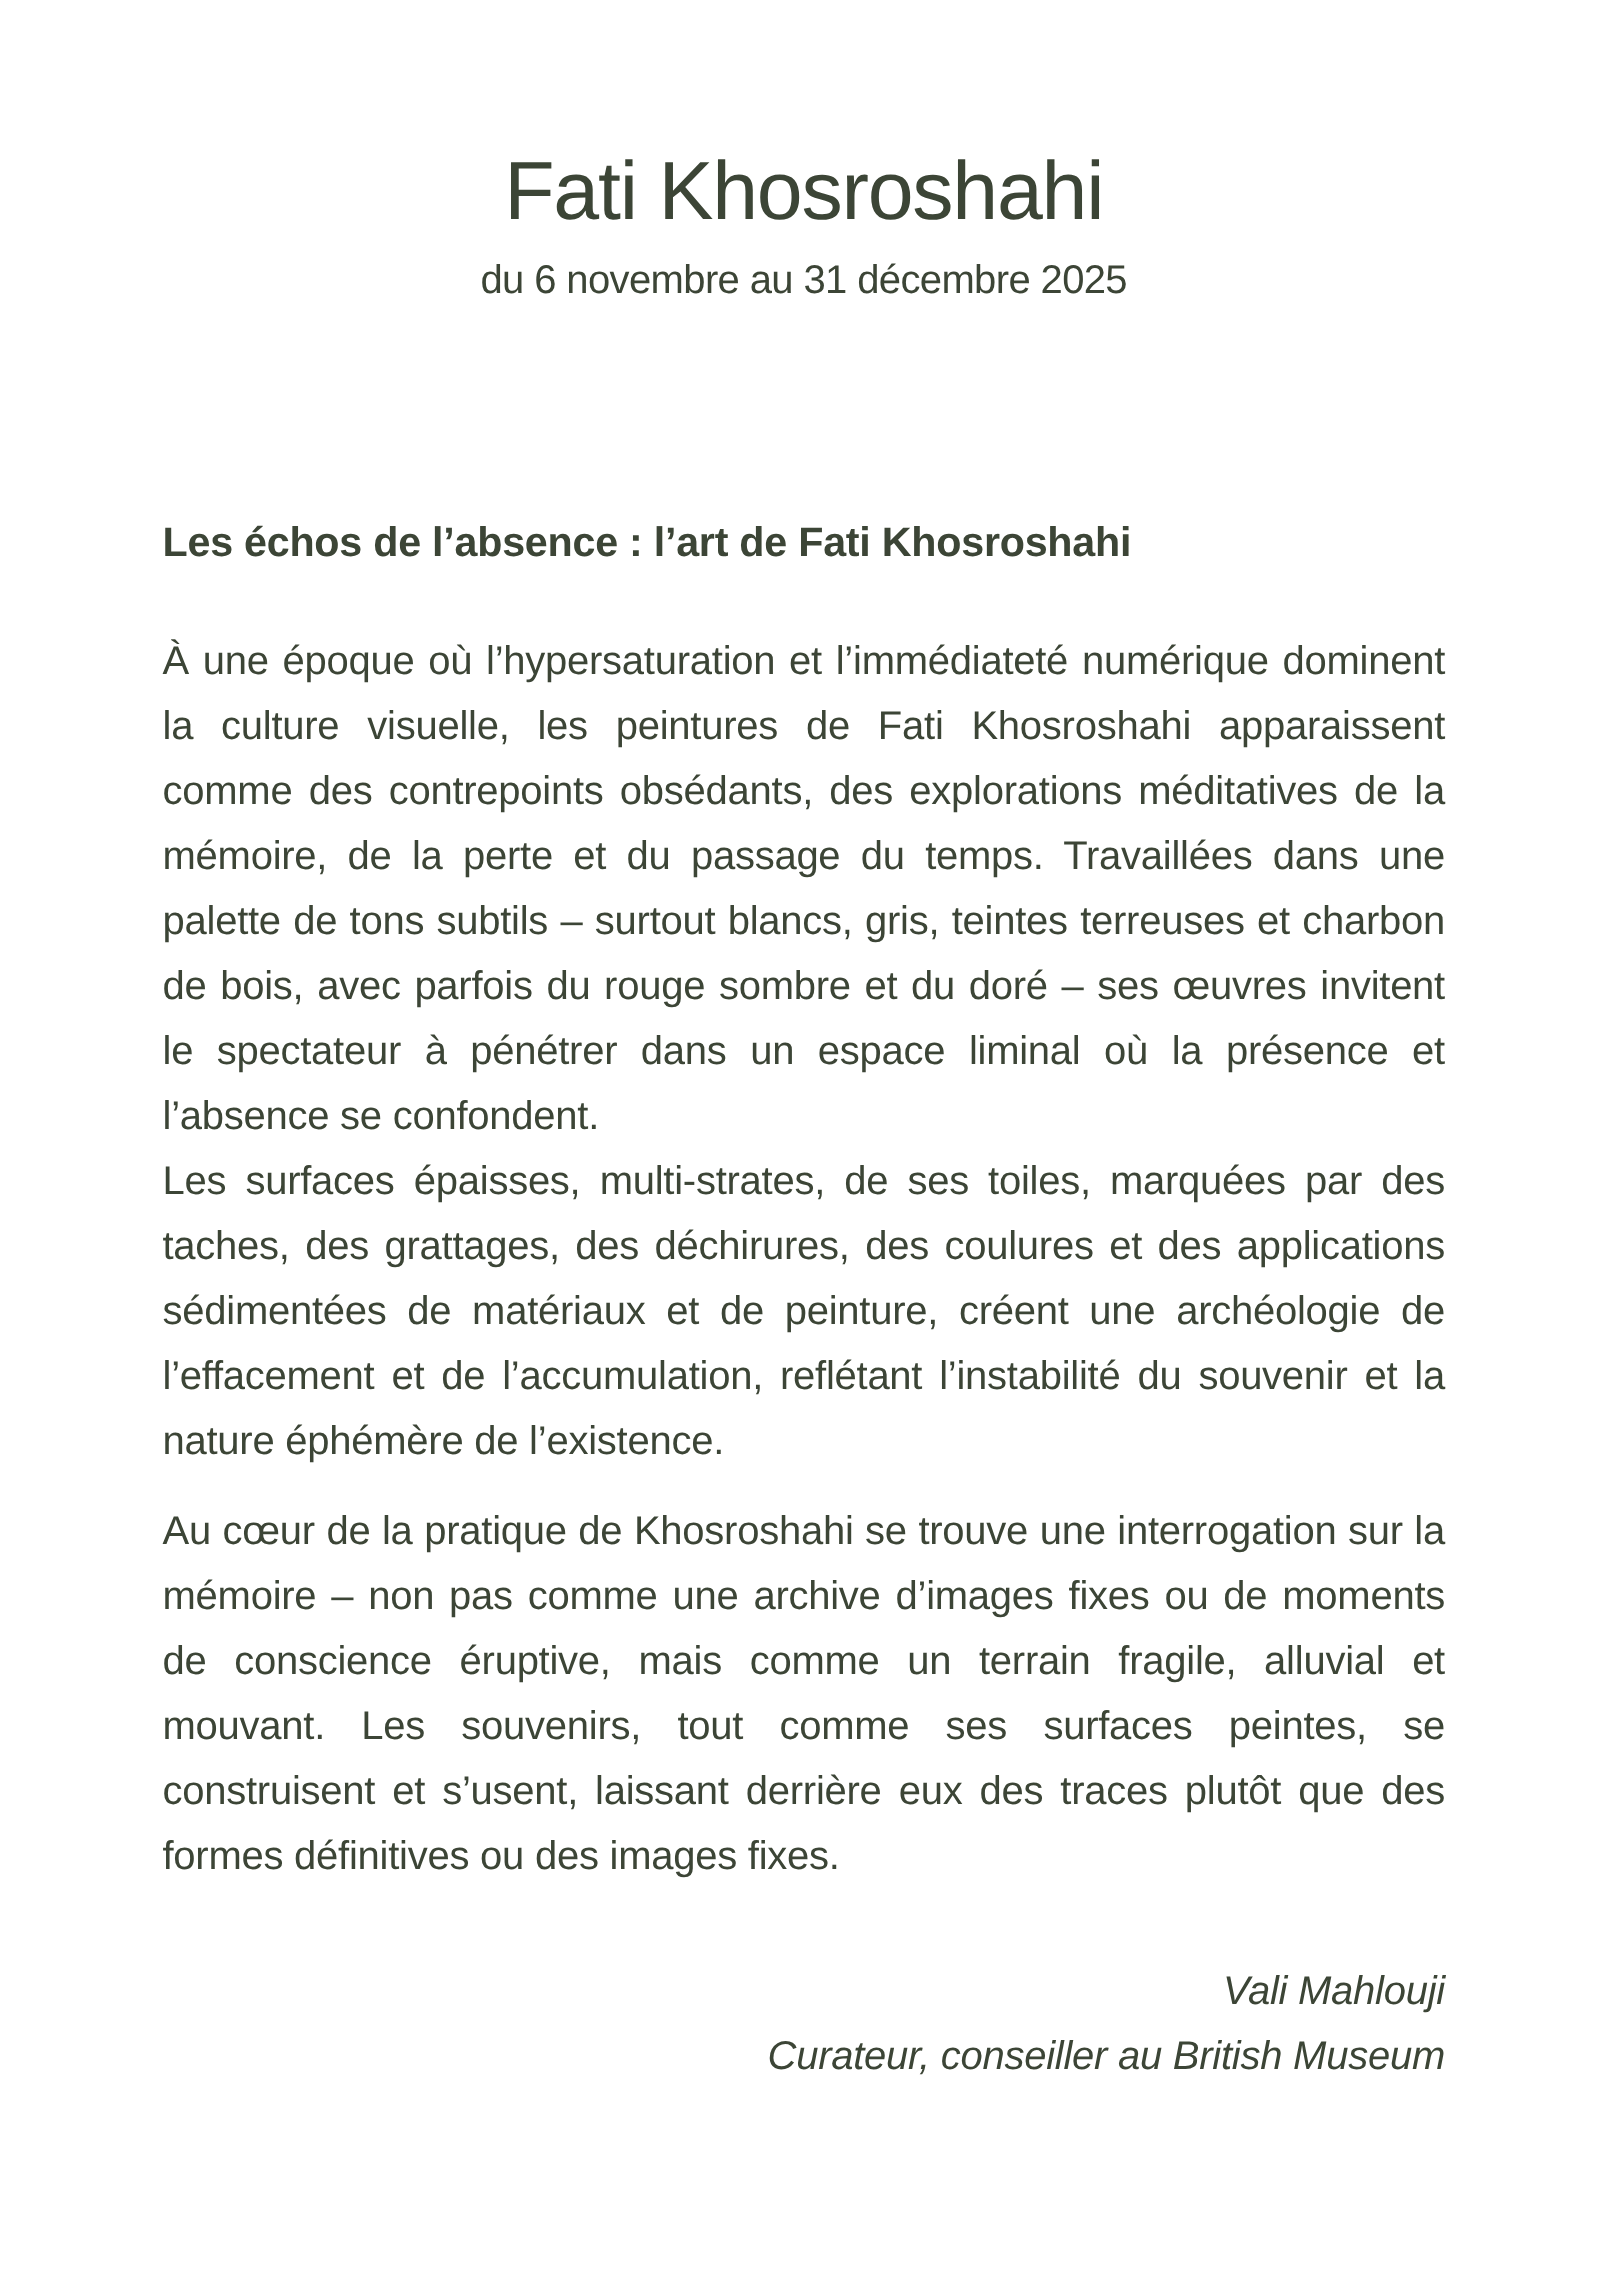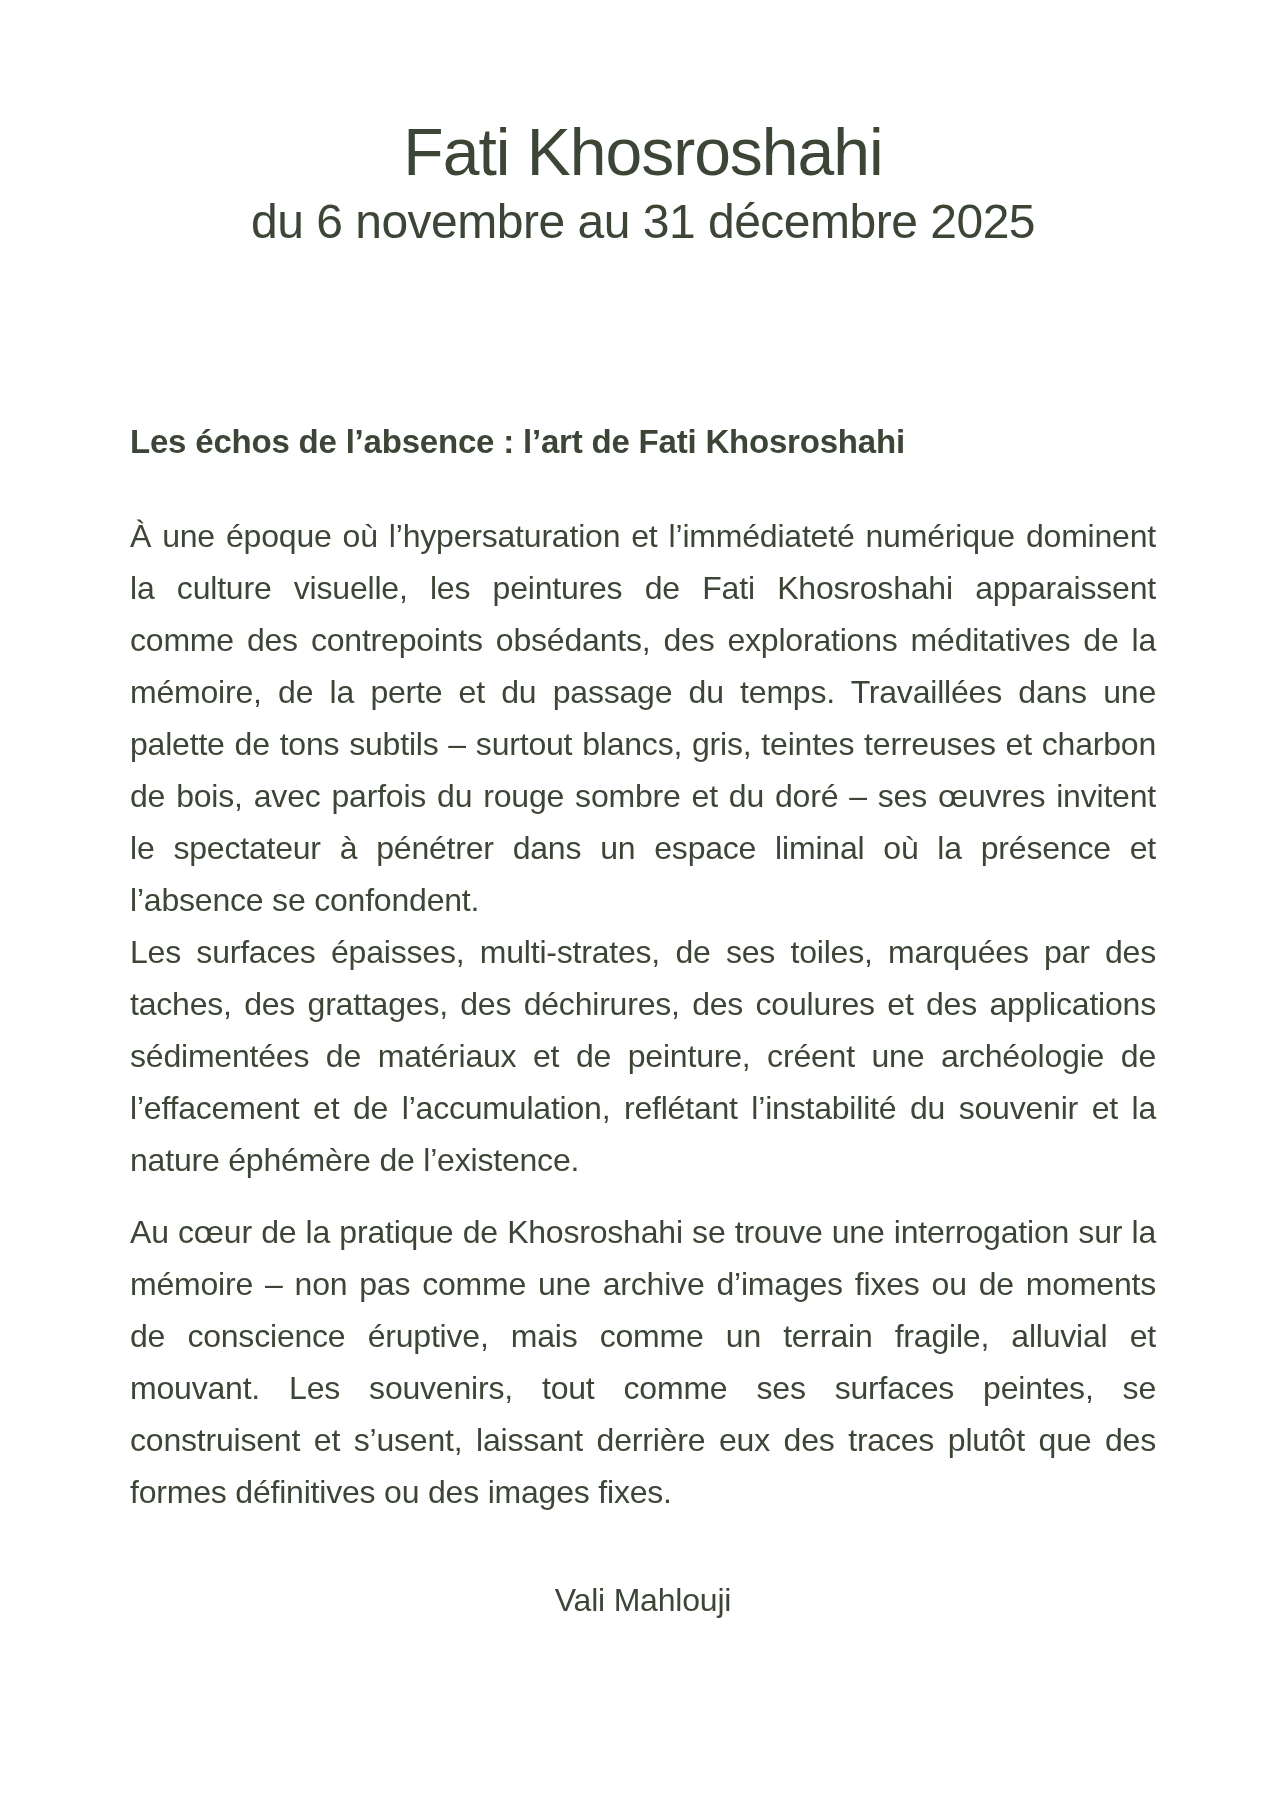--- a/index.html
+++ b/index.html
@@ -21,22 +21,22 @@
   .doc-title {
     margin: 0;
     font-size: 66px;
     font-weight: normal;
     letter-spacing: -1px;
     line-height: 1.1;
     text-align: center;
     white-space: nowrap;
   }
   .doc-dates {
-    margin: 4px 0 0 0;
-    font-size: 48px;
+    margin: 15px 0 0 0;
+    font-size: 32px;
     font-weight: normal;
     letter-spacing: -0.5px;
     line-height: 1.2;
     text-align: center;
     white-space: nowrap;
   }
   .essay-title {
     margin: 172px 0 0 0;
     font-size: 33px;
     font-weight: bold;
@@ -55,34 +55,36 @@
     margin-top: 48px;
   }
   .essay p.spaced {
     margin-top: 20px;
   }
   .signature {
     margin-top: 56px;
     font-size: 32px;
     line-height: 52px;
     letter-spacing: -0.2px;
-    text-align: center;
+    text-align: right;
+    font-style: italic;
   }
 </style>
 </head>
 <body>
 
 <div class="page">
   <h1 class="doc-title">Fati Khosroshahi</h1>
   <div class="doc-dates">du 6 novembre au 31 décembre 2025</div>
 
   <h2 class="essay-title">Les échos de l’absence : l’art de Fati Khosroshahi</h2>
 
   <div class="essay">
     <p class="first">À une époque où l’hypersaturation et l’immédiateté numérique dominent la culture visuelle, les peintures de Fati Khosroshahi apparaissent comme des contrepoints obsédants, des explorations méditatives de la mémoire, de la perte et du passage du temps. Travaillées dans une palette de tons subtils – surtout blancs, gris, teintes terreuses et charbon de bois, avec parfois du rouge sombre et du doré – ses œuvres invitent le spectateur à pénétrer dans un espace liminal où la présence et l’absence se confondent.</p>
     <p>Les surfaces épaisses, multi-strates, de ses toiles, marquées par des taches, des grattages, des déchirures, des coulures et des applications sédimentées de matériaux et de peinture, créent une archéologie de l’effacement et de l’accumulation, reflétant l’instabilité du souvenir et la nature éphémère de l’existence.</p>
     <p class="spaced">Au cœur de la pratique de Khosroshahi se trouve une interrogation sur la mémoire – non pas comme une archive d’images fixes ou de moments de conscience éruptive, mais comme un terrain fragile, alluvial et mouvant. Les souvenirs, tout comme ses surfaces peintes, se construisent et s’usent, laissant derrière eux des traces plutôt que des formes définitives ou des images fixes.</p>
   </div>
 
   <div class="signature">
     <div>Vali Mahlouji</div>
+    <div>Curateur, conseiller au British Museum</div>
   </div>
 </div>
 
 </body></html>

